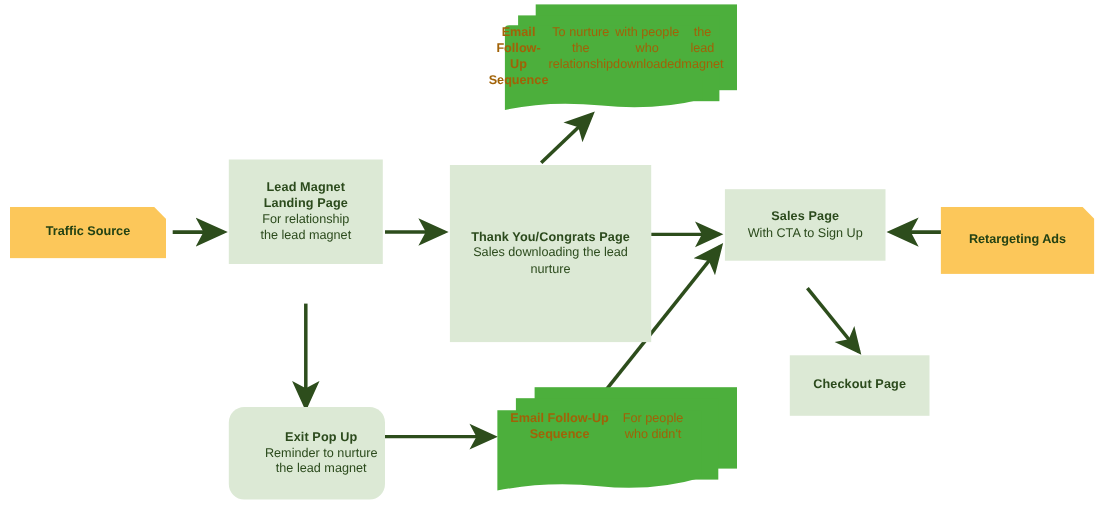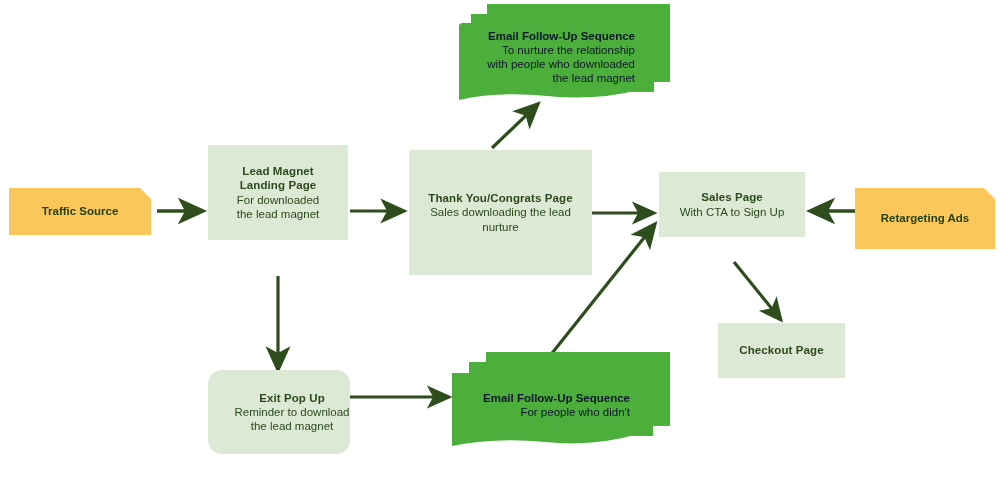--- a/index.html
+++ b/index.html
@@ -83,25 +83,25 @@
     top: 0;
   }
   .stack .sheet-front svg {
     display: block;
   }
   .stack .stack-text {
     position: absolute;
     left: 0;
     top: 0;
     display: flex;
-    flex-direction: column;
-    align-items: flex-end;
+    flex-direction: row;
+    align-items: flex-start;
     justify-content: center;
     text-align: center;
-    color: #0f172a;
+    color: #a16207;
     line-height: 1.24;
     box-sizing: border-box;
     padding: 0 8px;
   }
   .stack .n-title {
     font-weight: bold;
     font-size: 11.5px;
   }
   .stack .n-sub {
     font-size: 11.5px;
@@ -143,25 +143,25 @@
     <line x1="734" y1="262" x2="781" y2="320" stroke="#2d4d1c" stroke-width="3.2" marker-end="url(#ahb)"></line>
   </svg>
 
   <div class="node node-source" style="left:9px; top:188px; width:142px; height:47px;">
     <span class="n-title">Traffic Source</span>
   </div>
 
   <div class="node node-page" style="left:208px; top:145px; width:140px; height:95px;">
     <span class="n-title n-line">Lead Magnet</span>
     <span class="n-title n-line">Landing Page</span>
-    <span class="n-sub n-line">For downloaded</span>
+    <span class="n-sub n-line">For relationship</span>
     <span class="n-sub n-line">the lead magnet</span>
   </div>
 
-  <div class="node node-page" style="left:409px; top:150px; width:183px; height:125px;">
+  <div class="node node-page" style="left:409px; top:150px; width:183px; height:161px;">
     <span class="n-title n-line">Thank You/Congrats Page</span>
     <span class="n-sub n-line">Sales downloading the lead</span>
     <span class="n-sub n-line">nurture</span>
   </div>
 
   <div class="stack" style="left:455px; top:4px; width:215px; height:105px;">
     <div class="sheet back2" style="left:32px; top:0px; width:183px; height:78px;"></div>
     <div class="sheet back1" style="left:16px; top:10px; width:183px; height:78px;"></div>
     <div class="sheet-front">
       <svg width="188" height="101" viewBox="0 0 188 101">
@@ -172,21 +172,21 @@
     <div class="stack-text" style="left:4px; top:19px; width:184px; height:68px;">
       <span class="n-title n-line">Email Follow-Up Sequence</span>
       <span class="n-sub n-line">To nurture the relationship</span>
       <span class="n-sub n-line">with people who downloaded</span>
       <span class="n-sub n-line">the lead magnet</span>
     </div>
   </div>
 
   <div class="node node-page rounded" style="left:208px; top:370px; width:142px; height:84px;">
     <span class="n-title n-line">Exit Pop Up</span>
-    <span class="n-sub n-line">Reminder to download</span>
+    <span class="n-sub n-line">Reminder to nurture</span>
     <span class="n-sub n-line">the lead magnet</span>
   </div>
 
   <div class="stack" style="left:452px; top:352px; width:218px; height:105px;">
     <div class="sheet back2" style="left:34px; top:0px; width:184px; height:74px;"></div>
     <div class="sheet back1" style="left:17px; top:10px; width:184px; height:74px;"></div>
     <div class="sheet-front">
       <svg width="190" height="100" viewBox="0 0 190 100">
         <path d="M0,21 L186,21 L186,82
                  Q142,95 93,90 Q45,85 0,94 Z" fill="#4caf3c"></path>

